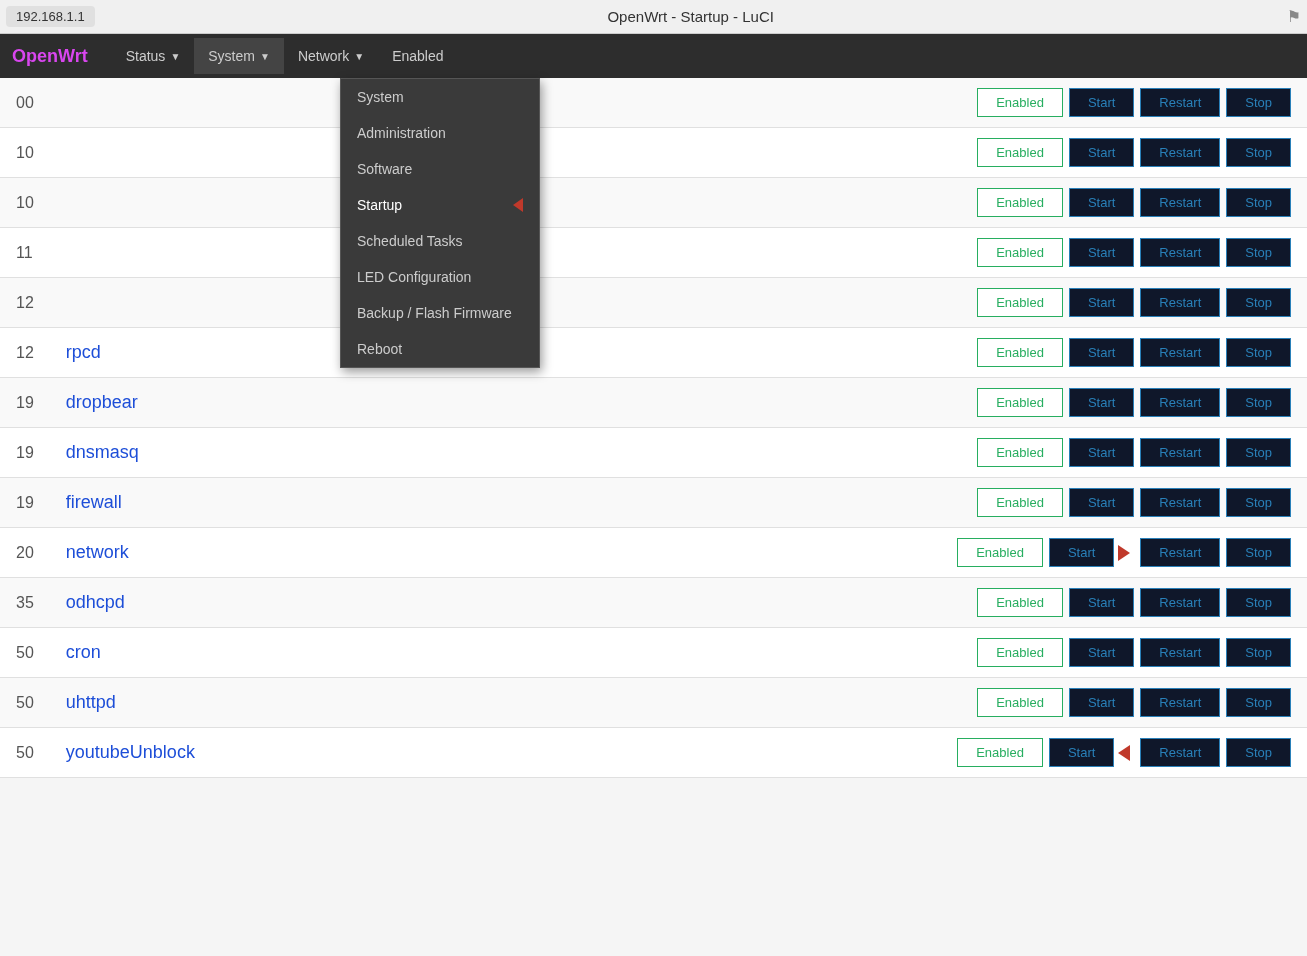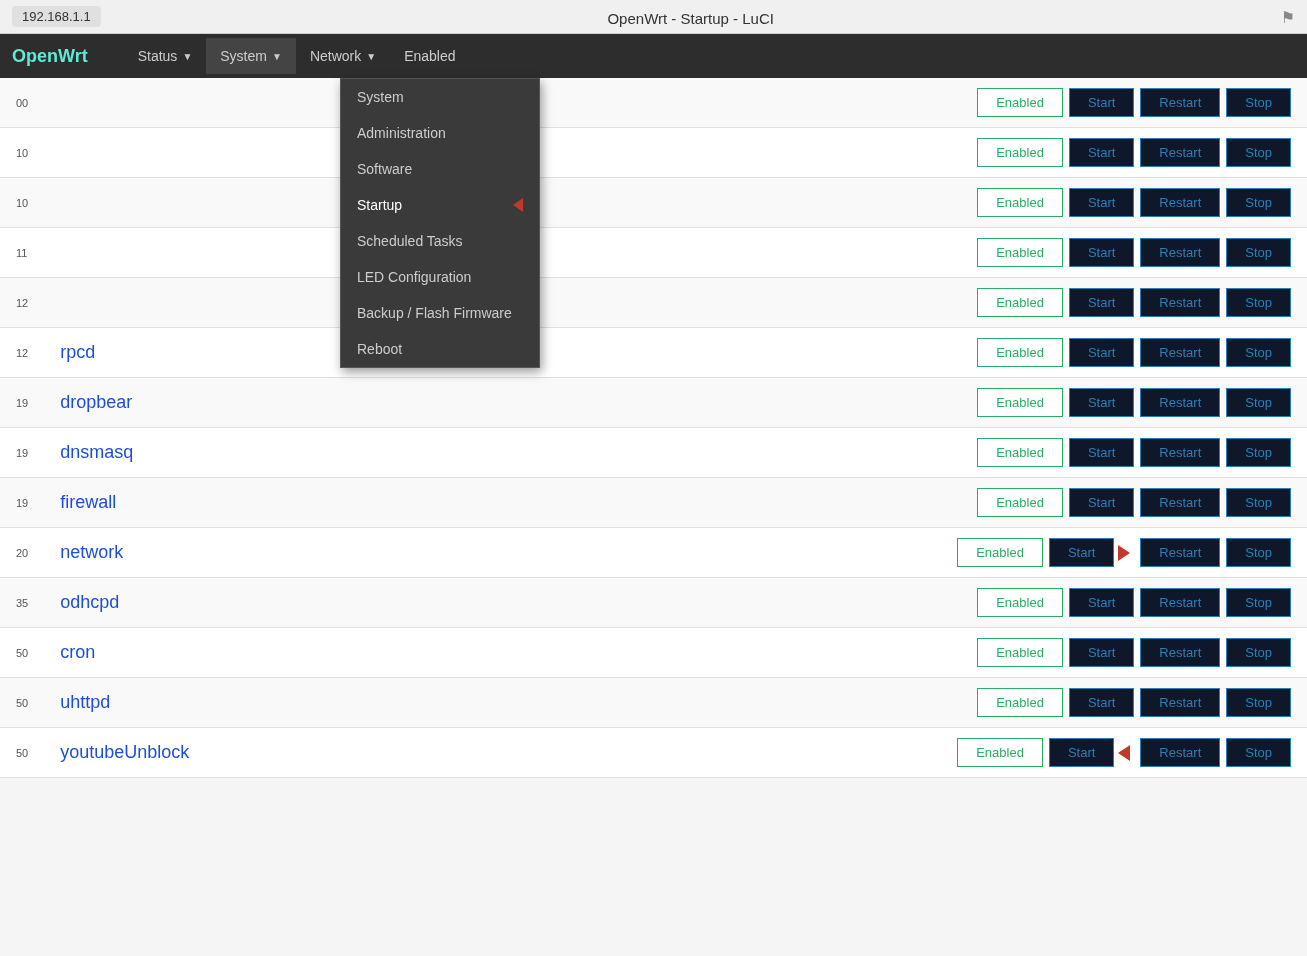--- a/index.html
+++ b/index.html
@@ -3,22 +3,22 @@
   <meta charset="utf-8">
   <style>
     * { box-sizing: border-box; margin: 0; padding: 0; }
     body { font-family: Arial, sans-serif; font-size: 14px; background: #f5f5f5; }
 
     
     .title-bar {
       background: #f0f0f0;
       border-bottom: 1px solid #ccc;
       display: flex;
-      align-items: flex-end;
-      padding: 6px 12px;
+      align-items: center;
+      padding: 6px 6px;
       justify-content: space-between;
     }
     .title-bar .ip-badge {
       background: #e0e0e0;
       border-radius: 4px;
       padding: 3px 10px;
       font-size: 13px;
       color: #333;
     }
     .title-bar .page-title {
@@ -35,24 +35,24 @@
     
     .navbar {
       background: #2d2d2d;
       display: flex;
       align-items: center;
       padding: 0 12px;
       height: 44px;
       position: relative;
     }
     .navbar .brand {
-      color: #5eead4;
+      color: #d946ef;
       font-size: 18px;
       font-weight: bold;
-      margin-right: 36px;
+      margin-right: 24px;
     }
     .navbar .nav-item {
       color: #ccc;
       padding: 0 14px;
       height: 36px;
       display: flex;
       align-items: center;
       cursor: pointer;
       font-size: 14px;
       position: relative;
@@ -110,21 +110,21 @@
     }
     .startup-table tr:nth-child(odd) { background: #f9f9f9; }
     .startup-table tr:nth-child(even) { background: #fff; }
     .startup-table td {
       padding: 10px 16px;
       vertical-align: middle;
     }
     .startup-table td.col-priority {
       width: 80px;
       color: #555;
-      font-size: 11px;
+      font-size: 16px;
       margin-top: 32px;
     }
     .startup-table td.col-name {
       color: #1d4ed8;
       font-size: 18px;
     }
     .startup-table td.col-buttons {
       text-align: right;
       white-space: nowrap;
     }

